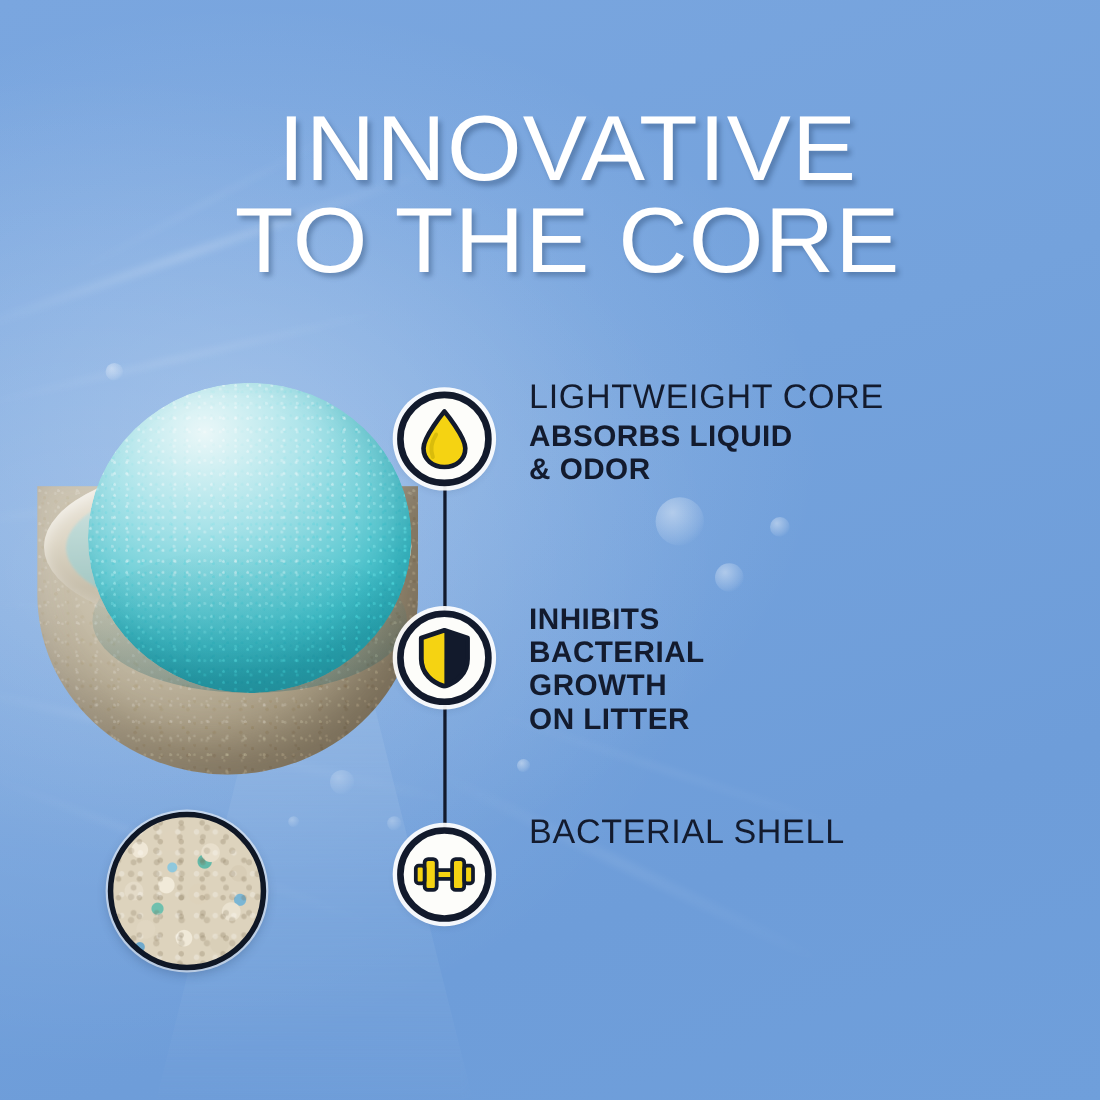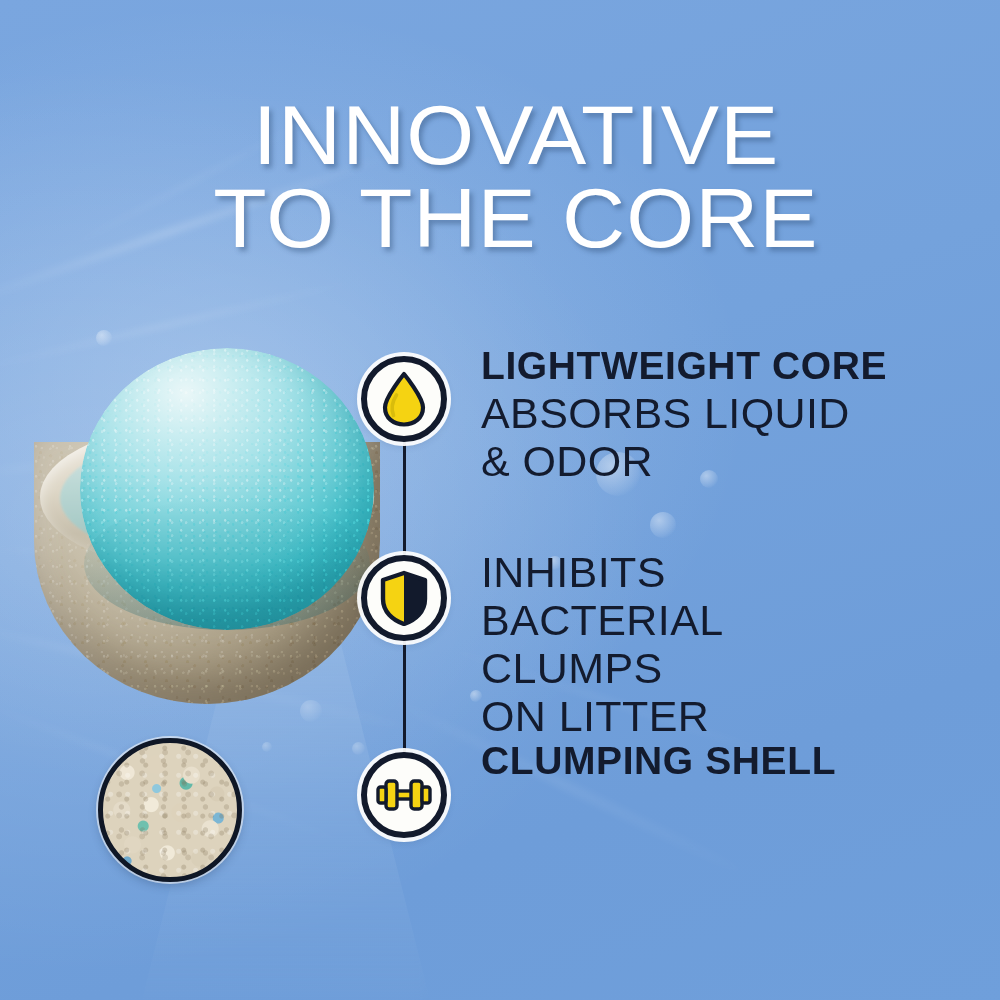--- a/index.html
+++ b/index.html
@@ -258,30 +258,30 @@
     justify-content: center;
   }
   .badge svg { display: block; }
 
   .f-text {
     position: absolute;
     left: 481px;
     color: #131b2e;
   }
   .f-head {
-    font-size: 39px;
-    font-weight: bold;
+    font-size: 31px;
+    font-weight: normal;
     letter-spacing: 0.6px;
     line-height: 1.06;
     margin: 0 0 3px 0;
     white-space: nowrap;
   }
   .f-body {
-    font-size: 43px;
-    font-weight: 400;
+    font-size: 27px;
+    font-weight: 700;
     letter-spacing: 0.4px;
     line-height: 1.12;
     margin: 0;
     white-space: pre-line;
   }
 
   .f1 .badge { left: 361px; top: 356px; }
   .f1 .f-text { top: 345px; }
   .f2 .badge { left: 361px; top: 555px; }
   .f2 .f-text { top: 548px; }
@@ -356,33 +356,33 @@
     <div class="feature f2">
       <div class="badge">
         <svg width="50" height="56" viewBox="0 0 50 56" aria-hidden="true">
           <path d="M25 3 L46 10 L46 29 C46 42 36 50.5 25 54 C14 50.5 4 42 4 29 L4 10 Z" fill="#f5d312"></path>
           <path d="M25 3 L46 10 L46 29 C46 42 36 50.5 25 54 Z" fill="#121a2c"></path>
           <path d="M25 3 L46 10 L46 29 C46 42 36 50.5 25 54 C14 50.5 4 42 4 29 L4 10 Z" fill="none" stroke="#121a2c" stroke-width="4.4" stroke-linejoin="round"></path>
         </svg>
       </div>
       <div class="f-text">
         <p class="f-body">INHIBITS BACTERIAL
-CLUMPS ON LITTER</p>
+GROWTH ON LITTER</p>
       </div>
     </div>
 
     <div class="feature f3">
       <div class="badge">
         <svg width="58" height="38" viewBox="0 0 58 38" aria-hidden="true">
           <rect x="21" y="15" width="16" height="8" fill="#f5d312" stroke="#121a2c" stroke-width="3.4"></rect>
           <rect x="11" y="5" width="11" height="28" rx="3.2" fill="#f5d312" stroke="#121a2c" stroke-width="3.4"></rect>
           <rect x="36" y="5" width="11" height="28" rx="3.2" fill="#f5d312" stroke="#121a2c" stroke-width="3.4"></rect>
           <rect x="3" y="11" width="8" height="16" rx="2.6" fill="#f5d312" stroke="#121a2c" stroke-width="3.4"></rect>
           <rect x="47" y="11" width="8" height="16" rx="2.6" fill="#f5d312" stroke="#121a2c" stroke-width="3.4"></rect>
         </svg>
       </div>
       <div class="f-text">
-        <p class="f-head">CLUMPING SHELL</p>
+        <p class="f-head">BACTERIAL SHELL</p>
       </div>
     </div>
 
   </div>
 </div>
 
 </body></html>

